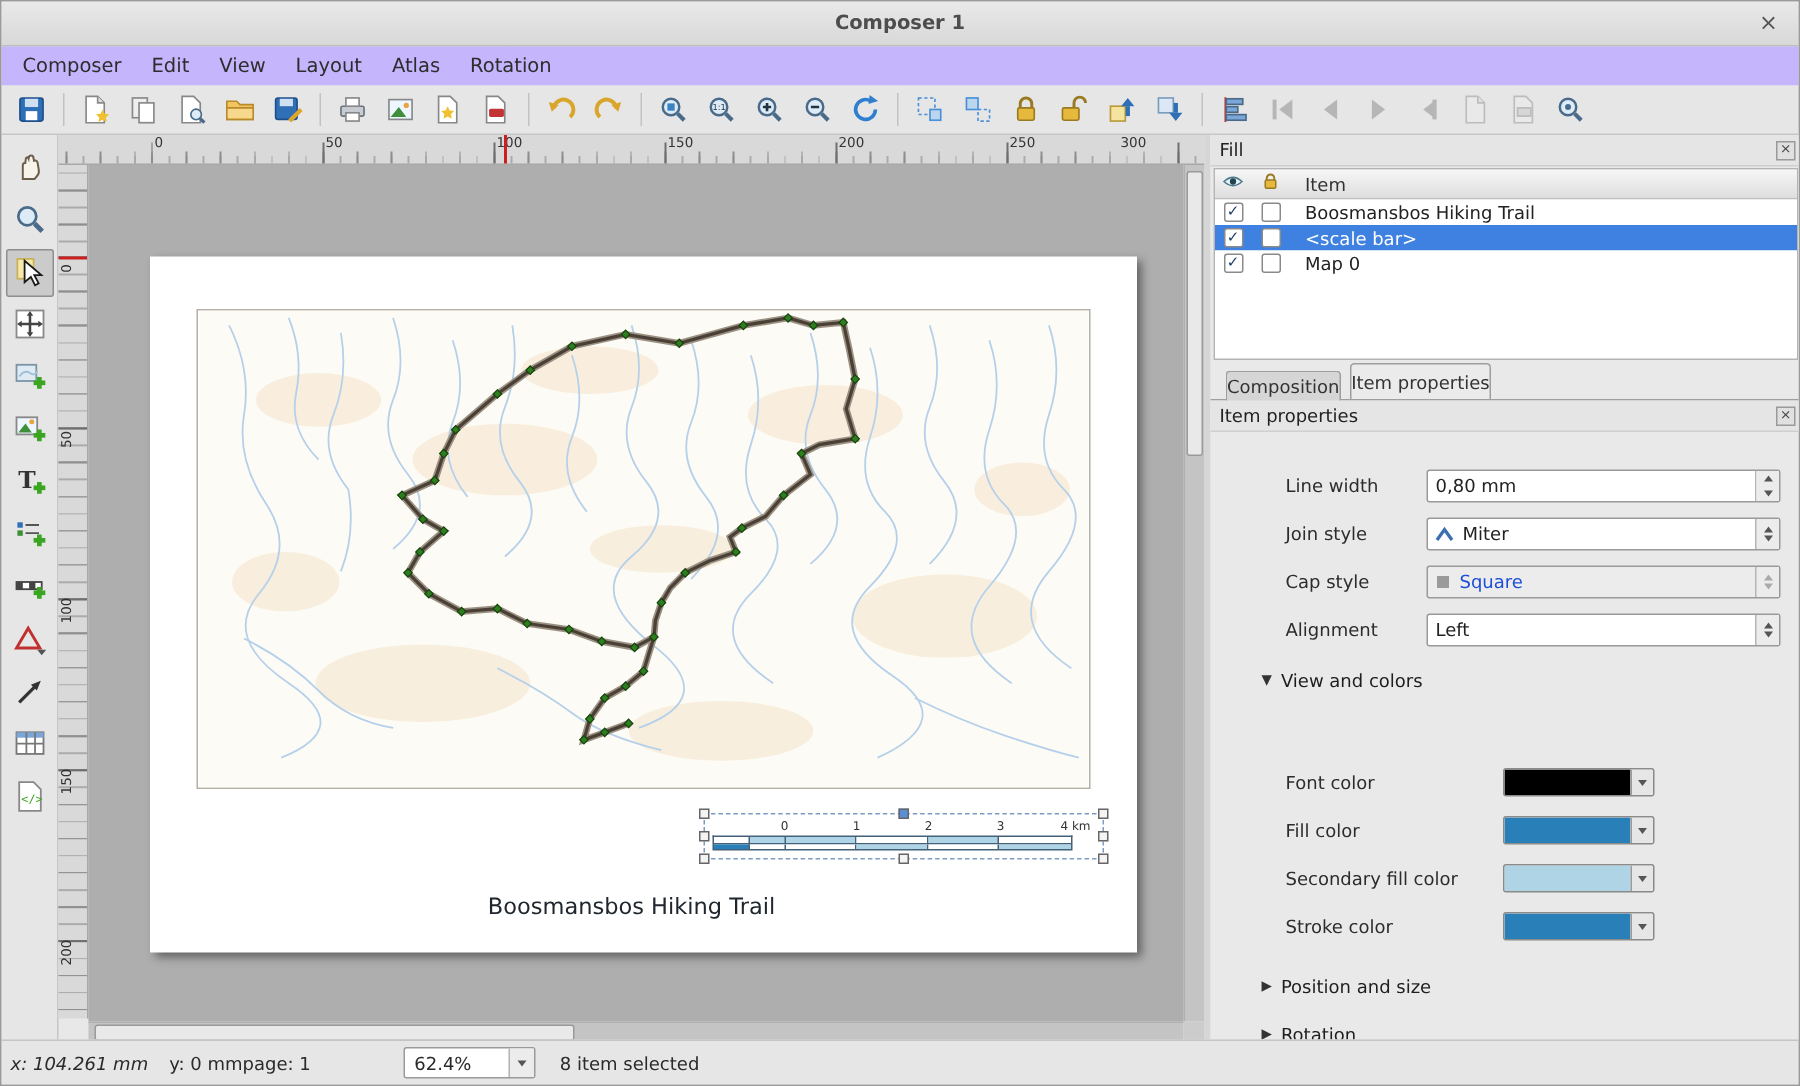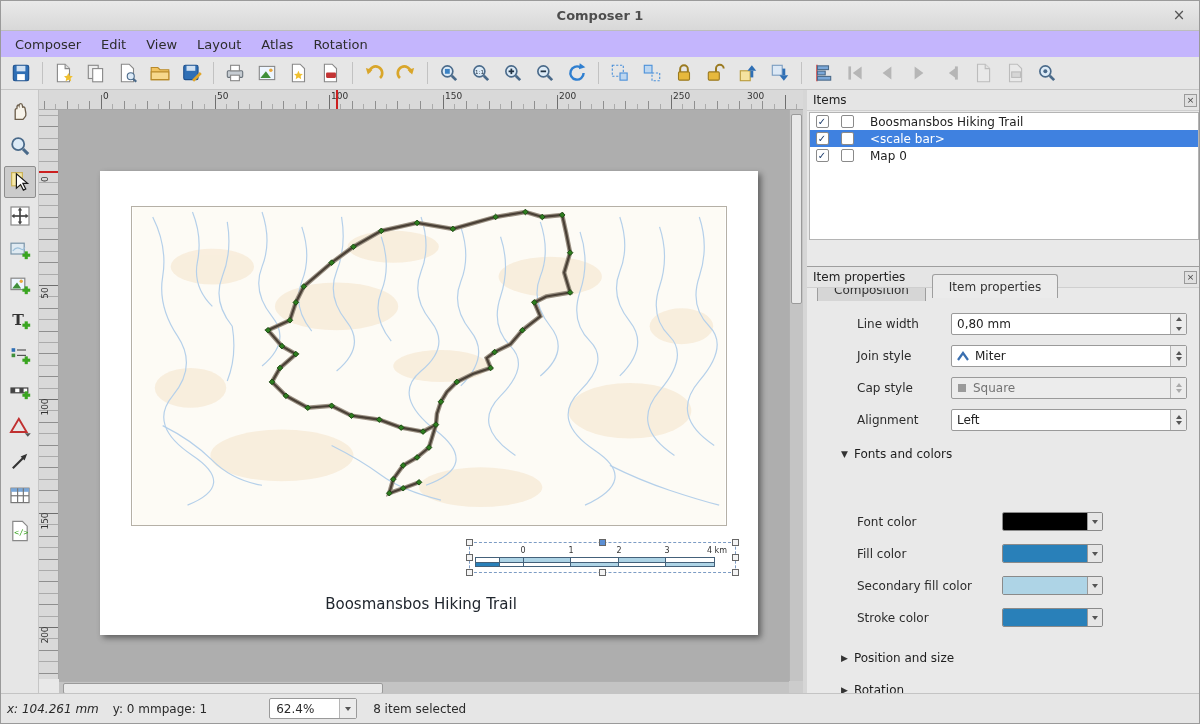--- a/index.html
+++ b/index.html
@@ -114,42 +114,42 @@
   .ithead .c2,.itrow .c2 { width:26px; display:flex; justify-content:center; }
   .ithead .c3 { flex:1; padding-left:10px; color:#333; }
   .itrow { display:flex; height:17px; align-items:center; background:#fff; }
   .itrow.sel { background:#3f81e0; color:#fff; }
   .itrow .c3 { flex:1; padding-left:10px; white-space:nowrap; overflow:hidden; }
   .chk { width:13px; height:13px; background:#fff; border:1px solid #8a8a8a;
     border-radius:2px; font-size:10px; line-height:11px; text-align:center; color:#1a3a6b; }
   
   .tabs { position:absolute; left:0; right:0; top:151px; height:26px;
     padding-left:10px; border-bottom:1px solid #9e9e9e; }
-  .tab { display:inline-block; padding:3px 16px 4px; margin-right:2px;
+  .tab { display:inline-block; padding:3px 0 4px; margin-right:2px;
     background:#d6d6d6; border:1px solid #9e9e9e; border-bottom:none;
-    border-radius:3px 3px 0 0; position:relative; top:4px; font-size:12px; color:#333;margin-top:32px; }
+    border-radius:3px 3px 0 0; position:relative; top:4px; font-size:12px; color:#333; }
   .tab.active { background:#ebebeb; top:1px; padding-top:5px; z-index:2; }
   
   .propstitle { top:177px; }
   .sectionbar { position:absolute; left:0; right:0; top:198px; height:19px;
     background:#d3d3d3; border-bottom:1px solid #c2c2c2; font-weight:bold;
     padding-left:8px; display:flex; align-items:center; }
   .propscontent { position:absolute; left:0; right:0; top:217px; bottom:0; overflow:hidden;margin-left:24px; }
   .flabel { position:absolute; left:26px; color:#2c2c2c; }
   .fctrl  { position:absolute; left:120px; width:236px; height:22px; }
   .spin { background:#fff; border:1px solid #9a9a9a; border-radius:2px; height:22px;
     display:flex; align-items:center; }
   .spin .val { flex:1; padding-left:5px; }
   .spin .btns { width:16px; height:100%; border-left:1px solid #b5b5b5;
     display:flex; flex-direction:column; }
   .spin .btns div { flex:1; display:flex; align-items:center; justify-content:center;
     background:#ececec; }
   .combo { background:#fff; border:1px solid #9a9a9a; border-radius:2px; height:22px;
     display:flex; align-items:center; }
-  .combo.disabled { background:#ececec; color:#737373; }
+  .combo.disabled { background:#ececec; color:#1d4ed8; }
   .combo .cicon { margin-left:4px; display:flex; }
   .combo .val { flex:1; padding-left:5px; white-space:nowrap; }
   .combo .btns { width:16px; height:100%; border-left:1px solid #b5b5b5;
     background:#ececec; display:flex; flex-direction:column; align-items:center; justify-content:center; gap:2px; }
   .tri-up { width:0; height:0; border-left:3px solid transparent; border-right:3px solid transparent;
     border-bottom:4px solid #555; }
   .tri-dn { width:0; height:0; border-left:3px solid transparent; border-right:3px solid transparent;
     border-top:4px solid #555; }
   .combo.disabled .tri-up { border-bottom-color:#aaa; } .combo.disabled .tri-dn { border-top-color:#aaa; }
   .grouphdr { position:absolute; left:10px; display:flex; align-items:center; gap:6px;
@@ -720,24 +720,39 @@
     </div>
   <div class="hscroll">
       <div class="thumb"></div>
     </div>
   <div class="scorner"></div>
   <div class="splitter"></div>
 
   <div class="rightpanel">
 
     <div class="docktitle" style="top:0">
-      <span>Items</span>
+      <span>Fill</span>
       <span class="cbox">×</span>
     </div>
     <div class="itemstable">
+      <div class="ithead">
+        <span class="c1">
+            <span><svg width="14" height="12" viewBox="0 0 14 12">
+                <path d="M1 6 Q7 0.5 13 6 Q7 11.5 1 6z" fill="#e8f2f8" stroke="#4a7a8a"></path>
+                <circle cx="7" cy="6" r="2.1" fill="#23444f"></circle>
+              </svg></span>
+          </span>
+        <span class="c2">
+            <span><svg width="12" height="12" viewBox="0 0 12 12">
+                <path d="M3.5 5V3.8a2.5 2.5 0 0 1 5 0V5" fill="none" stroke="#9a7a20" stroke-width="1.3"></path>
+                <rect x="2.5" y="5" width="7" height="5.5" rx="0.8" fill="#e6b83c" stroke="#9a7a20"></rect>
+              </svg></span>
+          </span>
+        <span class="c3">Item</span>
+      </div>
       <div class="itrow">
         <span class="c1">
             <span class="chk">✓</span>
           </span>
         <span class="c2">
             <span class="chk"></span>
           </span>
         <span class="c3">Boosmansbos Hiking Trail</span>
       </div>
       <div class="itrow sel">
@@ -817,21 +832,21 @@
       <div class="fctrl combo" style="top:102px">
         <span class="val">Left</span>
         <div class="btns">
             <span class="tri-up"></span>
             <span class="tri-dn"></span>
           </div>
       </div>
 
       <div class="grouphdr" style="top:140px">
         <span class="arrow">▼</span>
-        <span>Fonts and colors</span>
+        <span>View and colors</span>
       </div>
 
 
       <span class="flabel" style="top:208px">Font color</span>
       <div class="colorwrap" style="top:205px">
         <div class="swatch" style="background-color: rgb(0, 0, 0);"></div>
         <div class="drop">
             <span class="tri-dn"></span>
           </div>
       </div>

